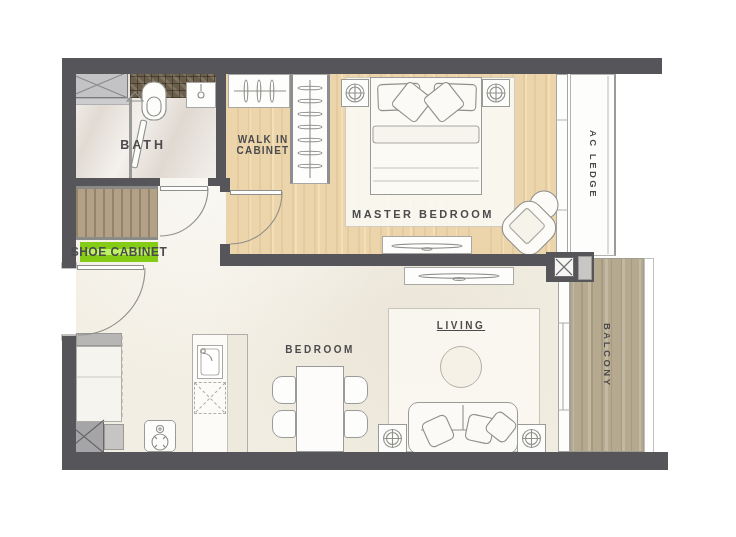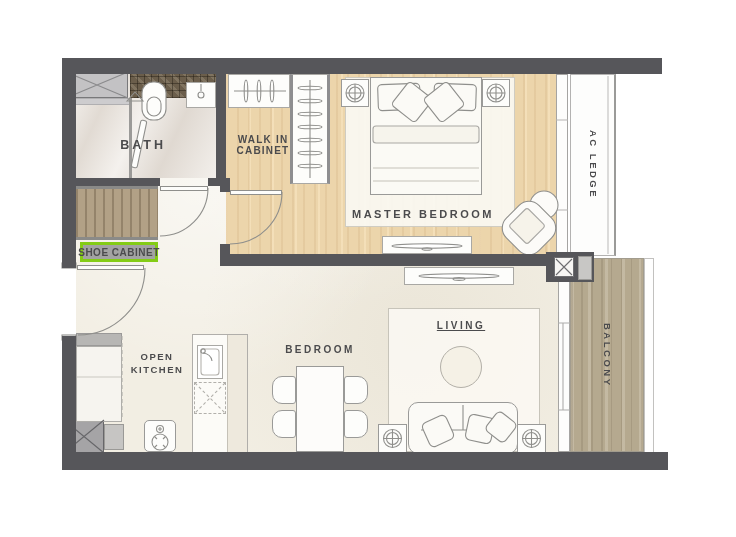--- a/index.html
+++ b/index.html
@@ -244,21 +244,17 @@
   </svg>
 
   <div class="abs label" style="left:76px;top:138px;width:90px;font-size:12.5px;letter-spacing:3px;text-align:right;">BATH</div>
   <div class="abs label" style="left:225px;top:134px;width:76px;font-size:10px;letter-spacing:1.2px;line-height:11px;">
     <div>WALK IN</div>
     <div>CABINET</div>
   </div>
   <div class="abs label" style="left:343px;top:208px;width:160px;font-size:11px;letter-spacing:2.5px;">MASTER BEDROOM</div>
   <div class="abs label vlabel" style="left:570px;top:74px;width:46px;height:182px;font-size:9.5px;letter-spacing:2.5px;">AC LEDGE</div>
   <div class="abs label vlabel" style="left:570px;top:258px;width:74px;height:194px;font-size:9.5px;letter-spacing:2.5px;">BALCONY</div>
-  <div class="abs label" style="left:80px;top:242px;width:78px;height:20px;background:#a3a3a3;border:3px solid #84cc16;font-size:10px;letter-spacing:.5px;display:flex;align-items:center;justify-content:center;">SHOE CABINET</div>
-  <div class="abs label" style="left:112px;top:350px;width:90px;font-size:9.5px;letter-spacing:1.5px;line-height:13px;">
-    <div>OPEN</div>
-    <div>KITCHEN</div>
-  </div>
+  <div class="abs label" style="left:80px;top:242px;width:78px;height:20px;background:#bef264;border:7px solid #84cc16;font-size:12px;letter-spacing:.5px;display:flex;align-items:center;justify-content:center;">SHOE CABINET</div>
   <div class="abs label" style="left:272px;top:344px;width:96px;font-size:10px;letter-spacing:2.5px;">BEDROOM</div>
   <div class="abs label" style="left:413px;top:320px;width:96px;font-size:10px;letter-spacing:2.5px;text-decoration:underline;">LIVING</div>
 
 </div>
 
 </body></html>

